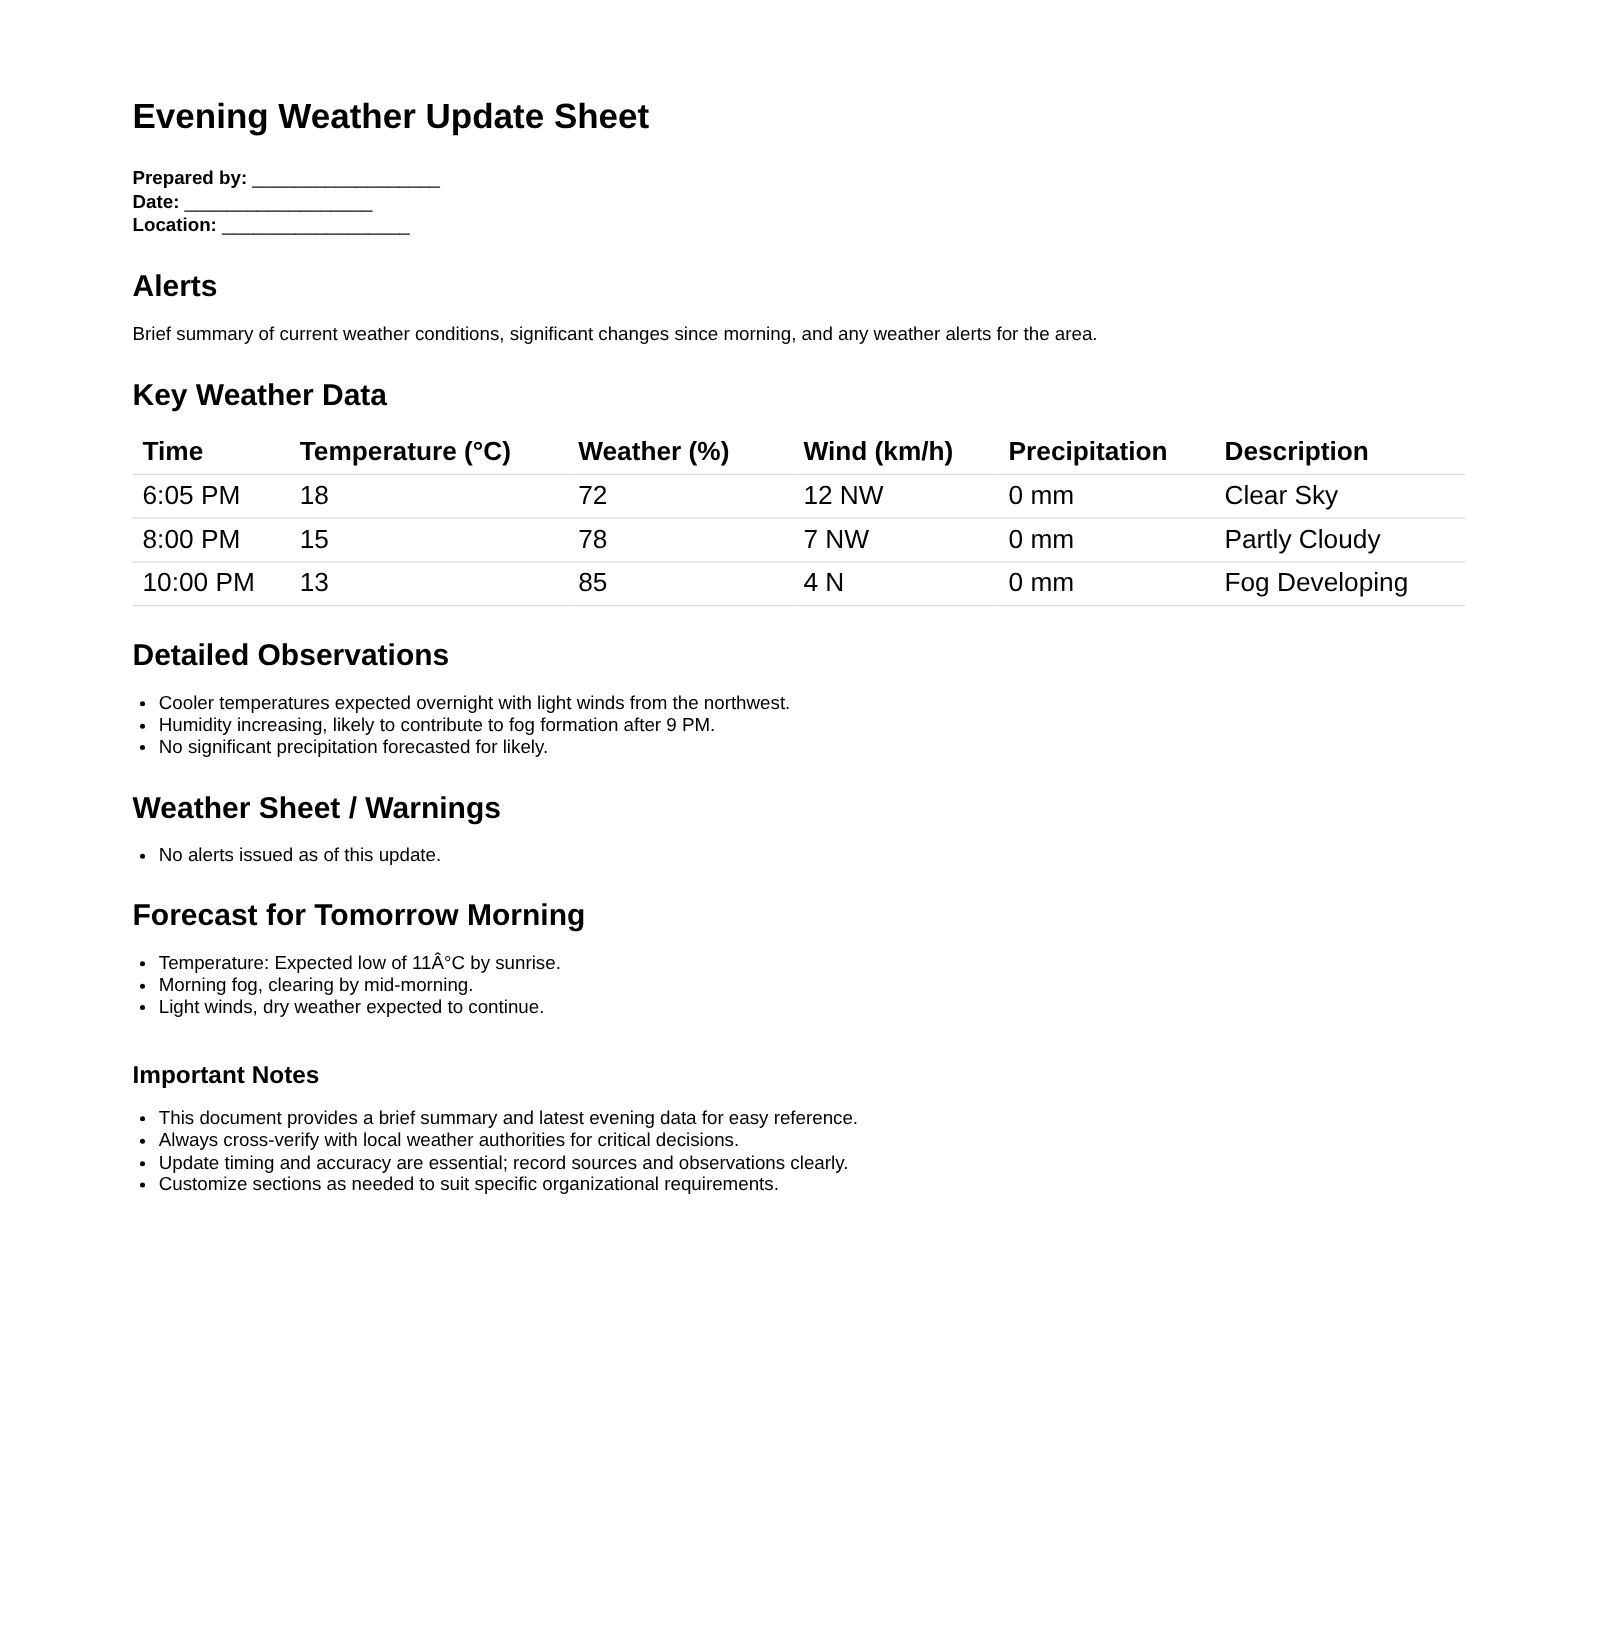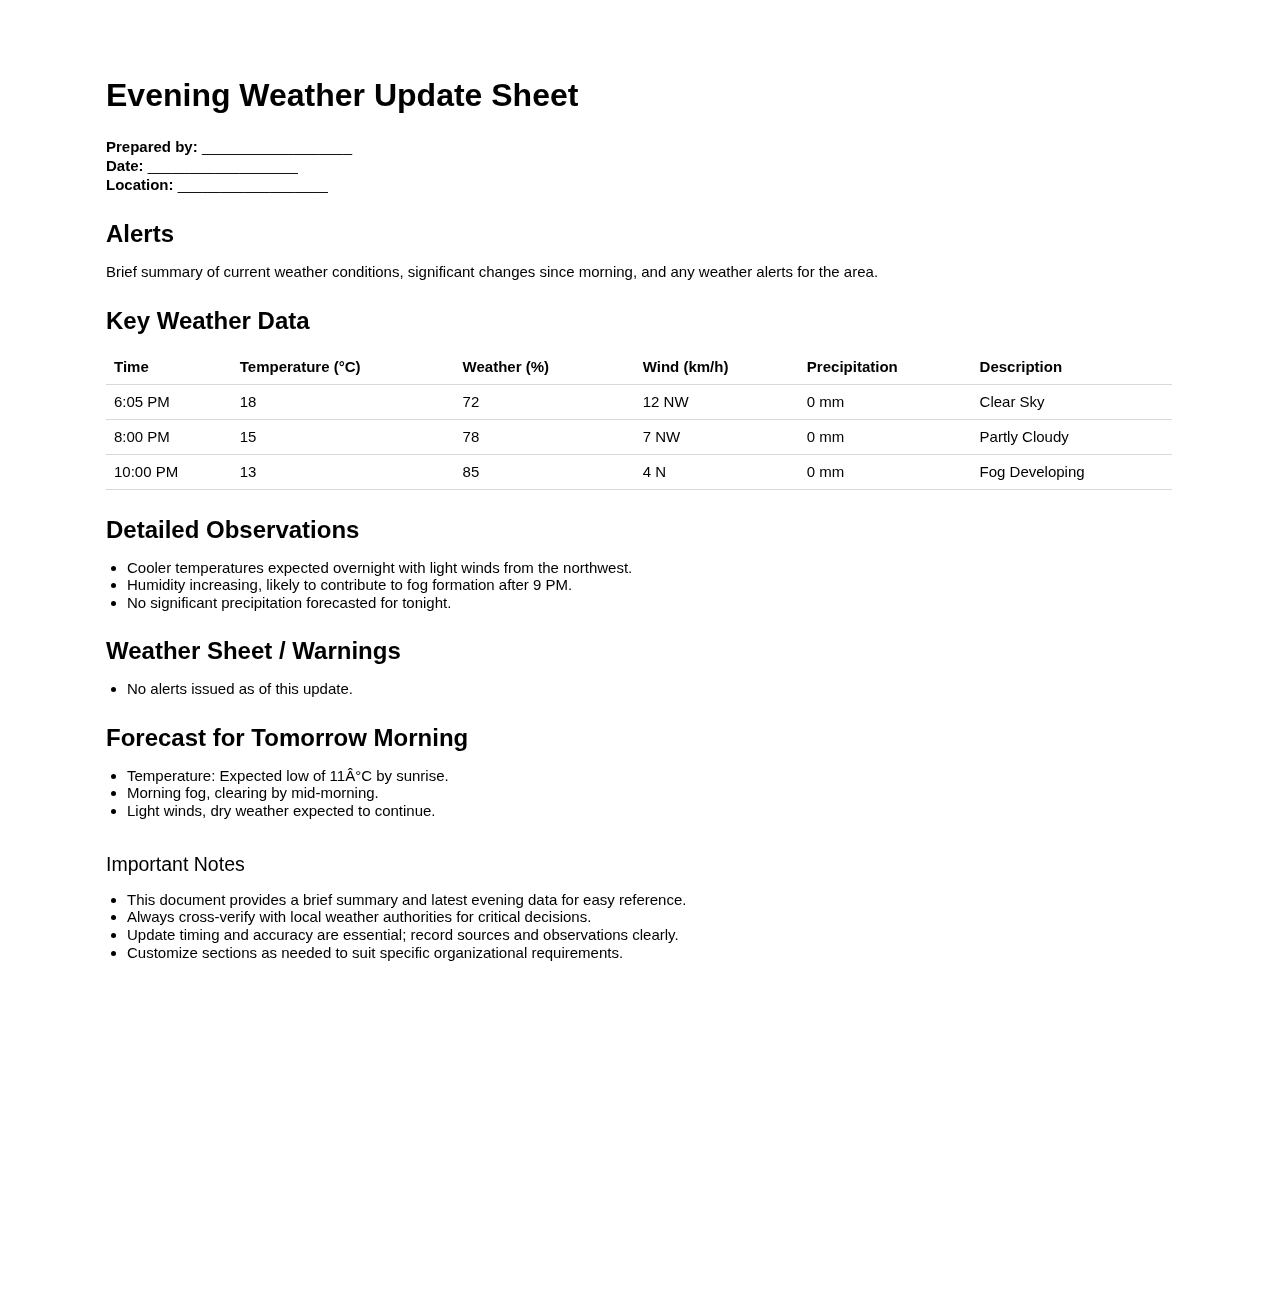--- a/index.html
+++ b/index.html
@@ -15,21 +15,21 @@
   }
   .page {
     width: 1278px;
     height: 1300px;
     box-sizing: border-box;
     padding: 78px 106px 0 106px;
     background: #ffffff;
     overflow: hidden;
   }
   h1.doc-title {
-    font-size: 32px;
+    font-size: 28px;
     font-weight: bold;
     margin: 0 0 24px 0;
     line-height: 1.1;
   }
   .meta {
     margin: 0 0 0 0;
   }
   .meta-line {
     font-weight: bold;
     line-height: 19px;
@@ -40,21 +40,21 @@
     letter-spacing: 0;
   }
   h2.section-heading {
     font-size: 24px;
     font-weight: bold;
     margin: 26px 0 14px 0;
     line-height: 1.2;
   }
   h3.subsection-heading {
     font-size: 19.5px;
-    font-weight: normal;
+    font-weight: bold;
     margin: 34px 0 14px 0;
     line-height: 1.2;
   }
   p.body-text {
     margin: 14px 0 14px 0;
     line-height: 18px;
   }
   ul.bullet-list {
     margin: 14px 0 14px 0;
     padding-left: 21px;
@@ -68,21 +68,21 @@
     border-collapse: collapse;
     width: 100%;
     margin: 12px 0 0 0;
     table-layout: fixed;
   }
   table.data-table th,
   table.data-table td {
     text-align: left;
     vertical-align: top;
     padding: 8px 8px 8px 8px;
-    font-size: 15px;
+    font-size: 21px;
     line-height: 18px;
     border-bottom: 1px solid #d9d9d9;
   }
   table.data-table th {
     font-weight: bold;
   }
 </style>
 </head>
 <body>
 
@@ -154,21 +154,21 @@
         <td>0 mm</td>
         <td>Fog Developing</td>
       </tr>
     </tbody>
   </table>
 
   <h2 class="section-heading">Detailed Observations</h2>
   <ul class="bullet-list">
     <li>Cooler temperatures expected overnight with light winds from the northwest.</li>
     <li>Humidity increasing, likely to contribute to fog formation after 9 PM.</li>
-    <li>No significant precipitation forecasted for tonight.</li>
+    <li>No significant precipitation forecasted for likely.</li>
   </ul>
 
   <h2 class="section-heading">Weather Sheet / Warnings</h2>
   <ul class="bullet-list">
     <li>No alerts issued as of this update.</li>
   </ul>
 
   <h2 class="section-heading">Forecast for Tomorrow Morning</h2>
   <ul class="bullet-list">
     <li>Temperature: Expected low of 11Â°C by sunrise.</li>

